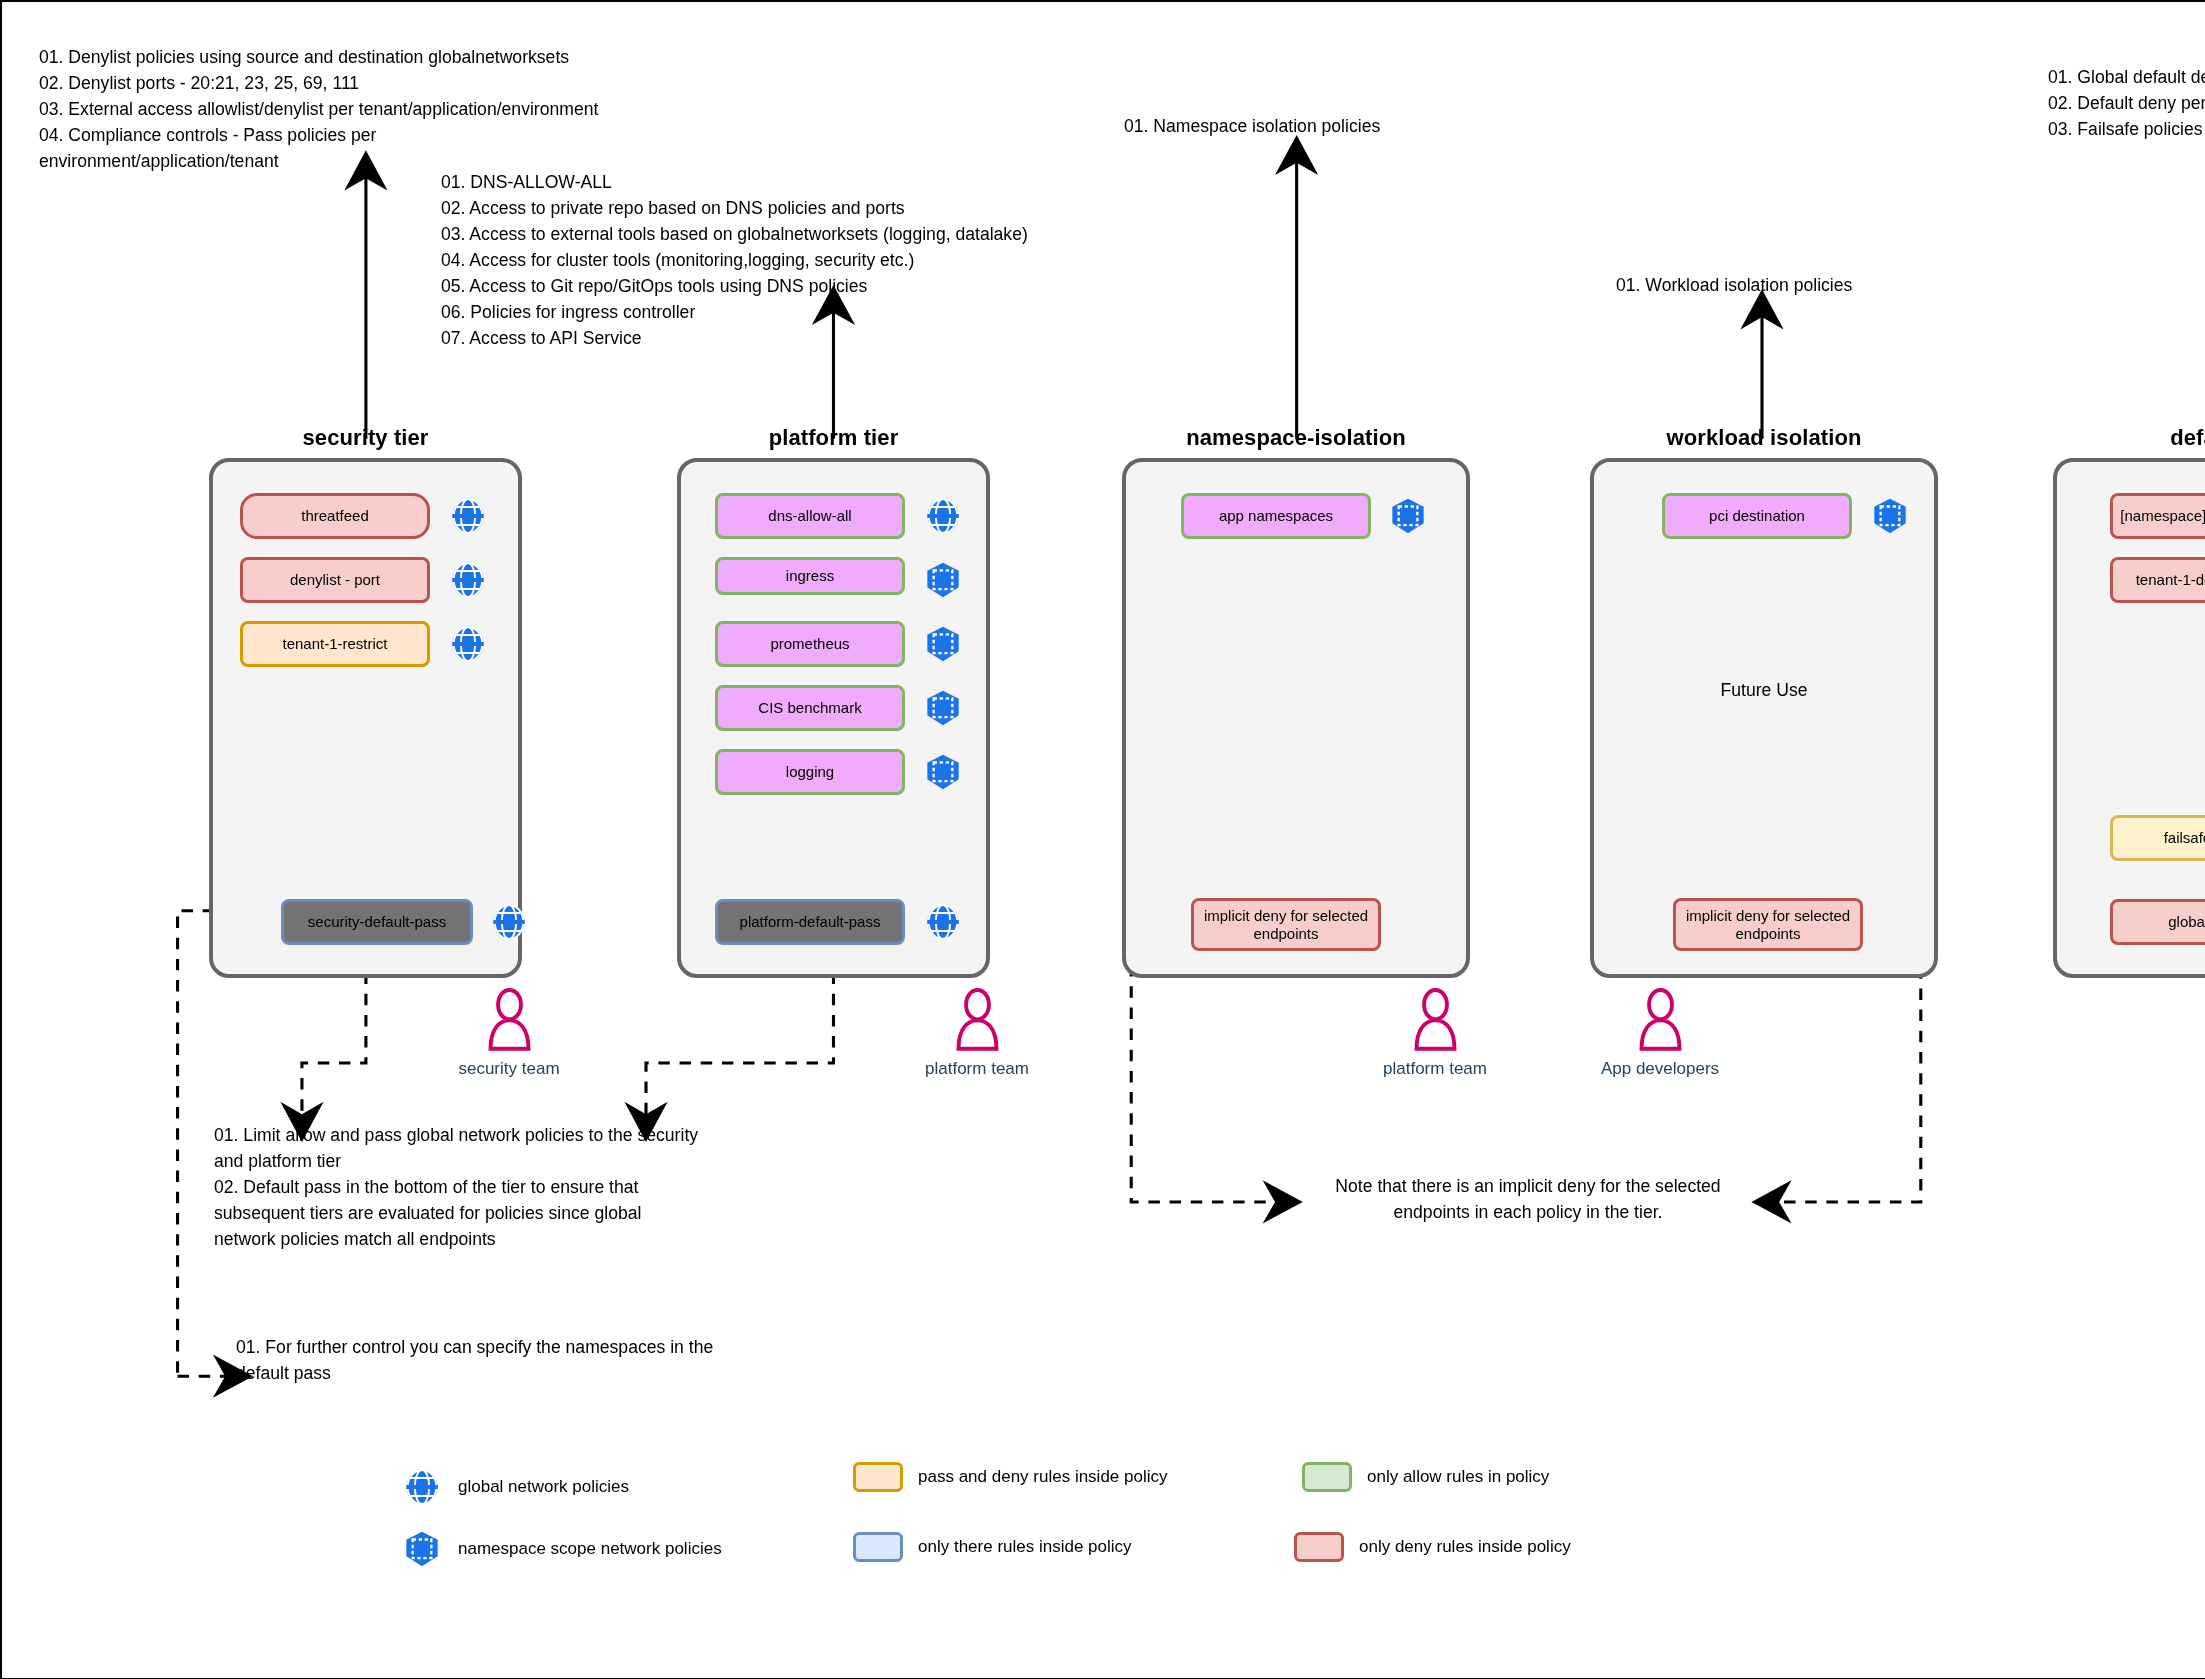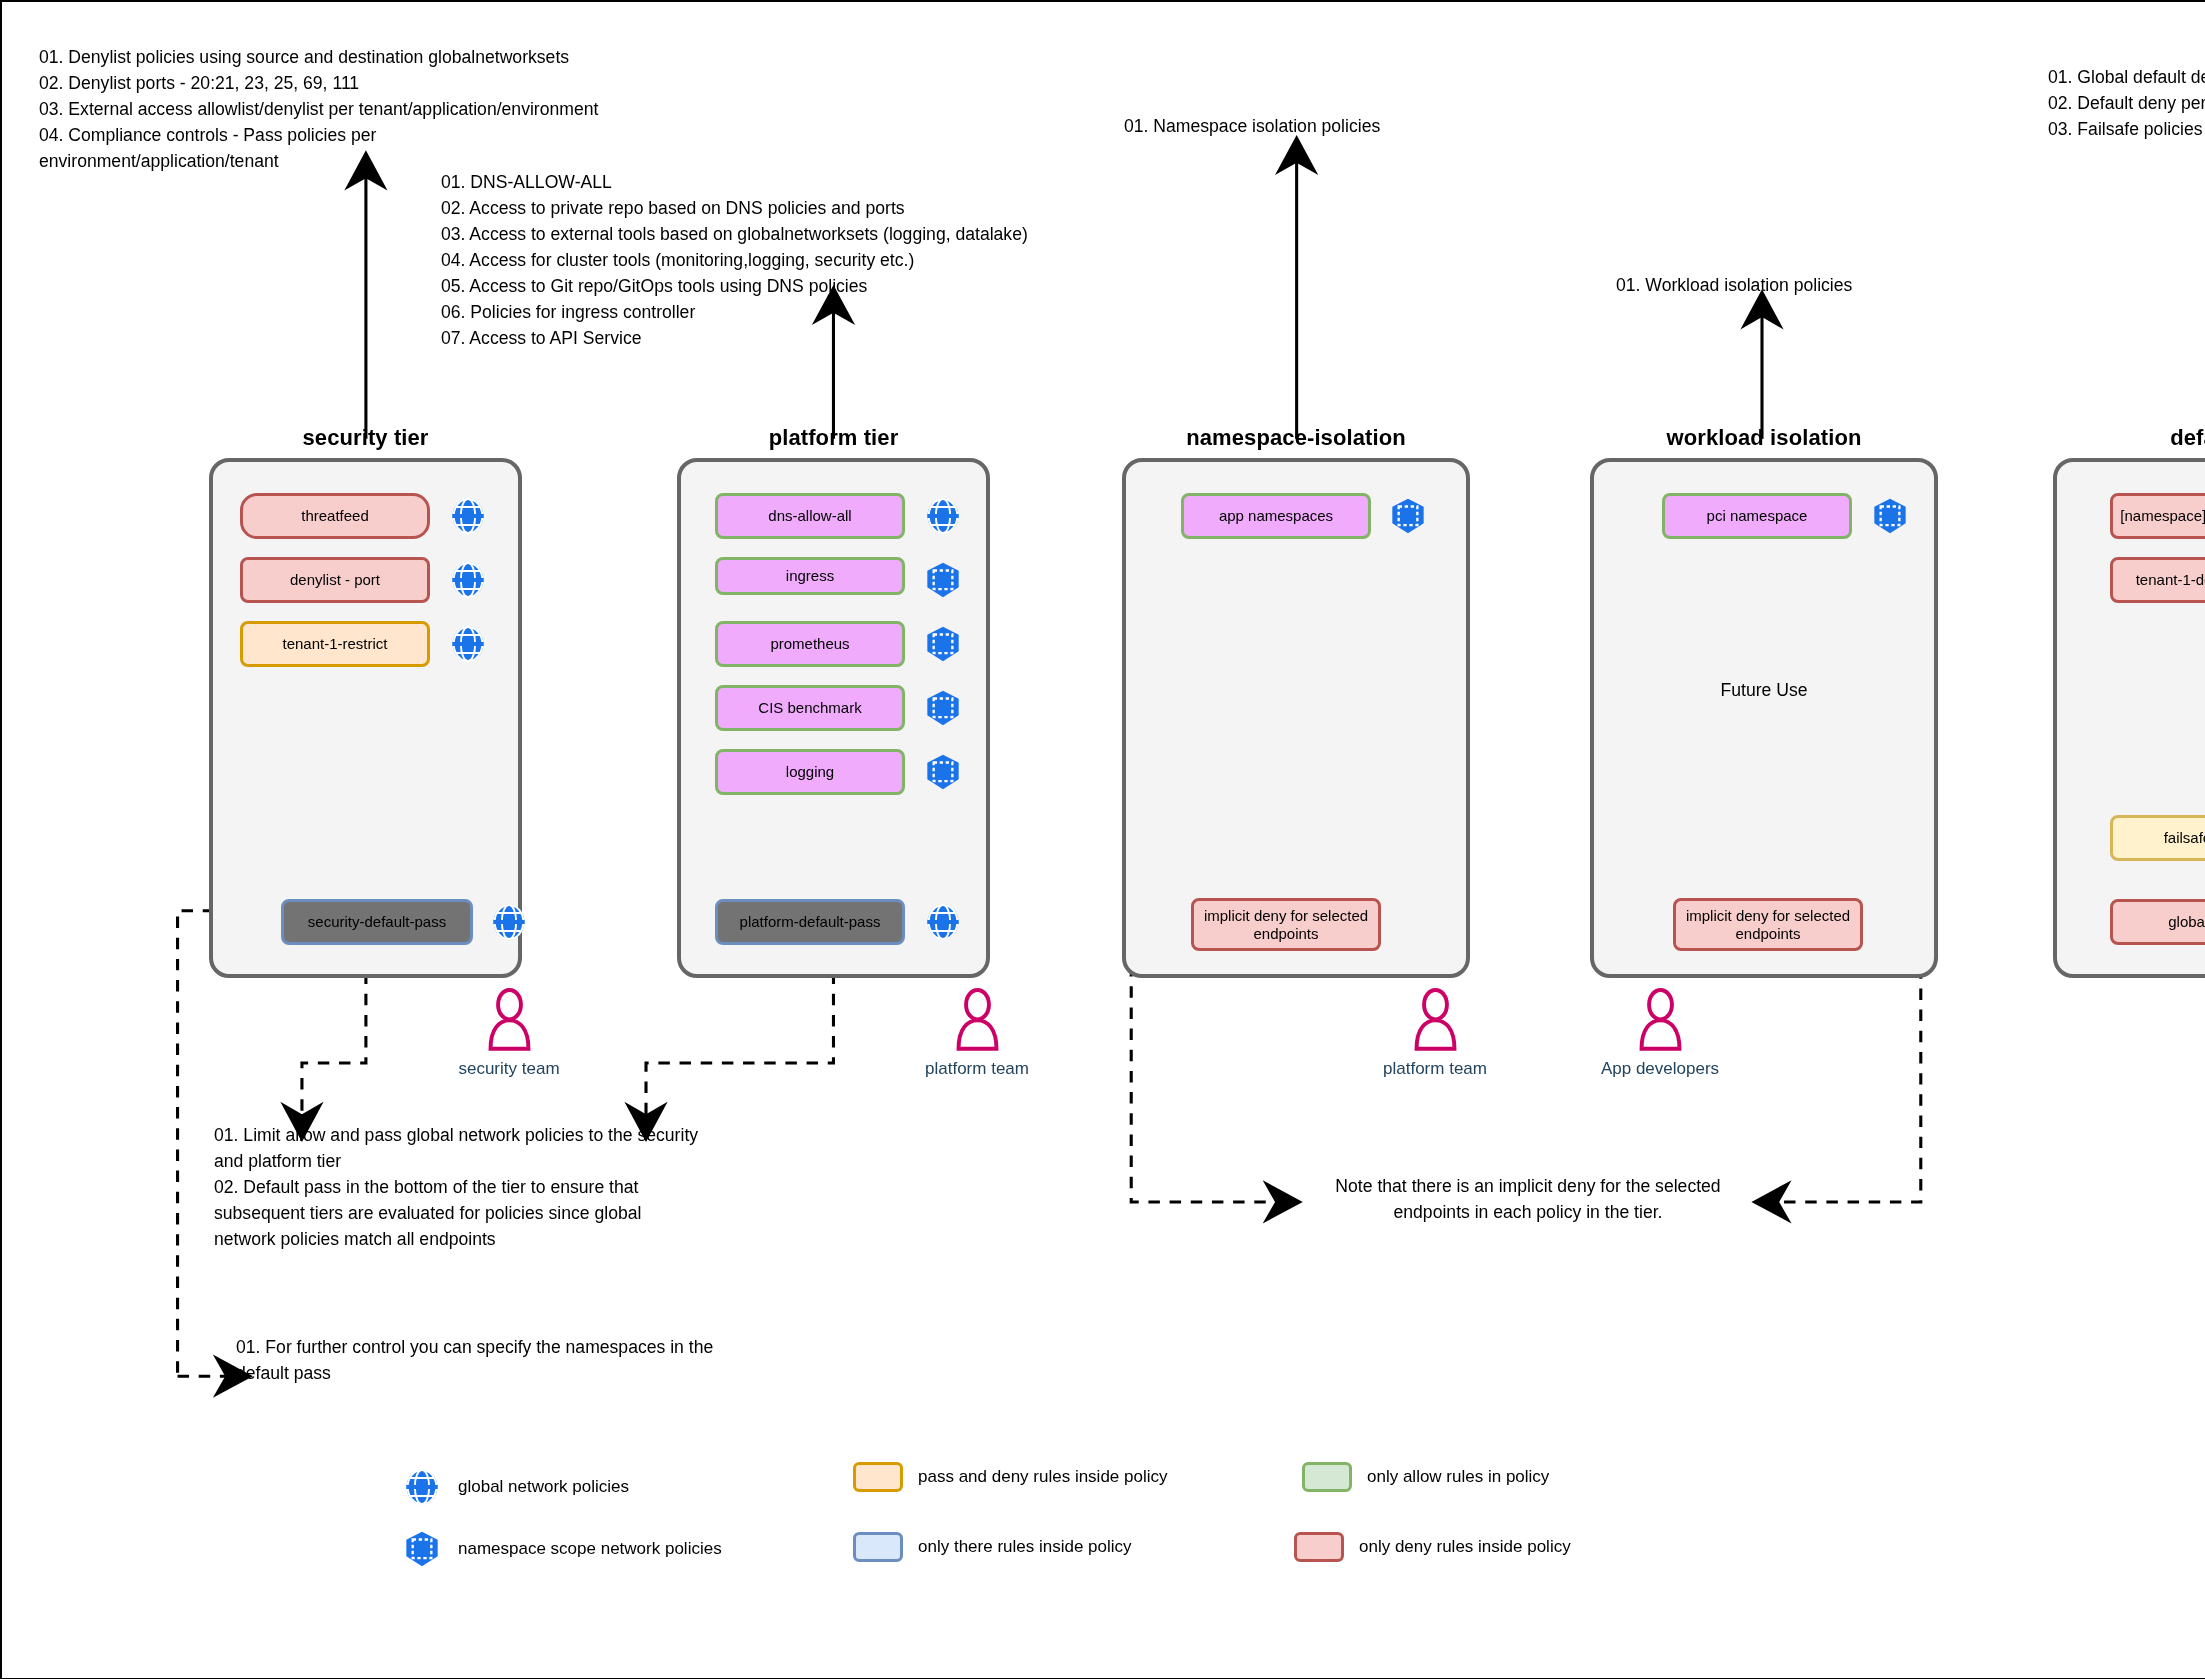--- a/index.html
+++ b/index.html
@@ -342,21 +342,21 @@
       <path d="M3.4 37 C3.4 24.5 9 19.6 15 19.6 C21 19.6 26.6 24.5 26.6 37 Z" fill="none" stroke="#cc0066" stroke-width="2.4"></path>
     </svg>
     <div class="person-label">platform team</div>
   </div>
 
   <div class="tier" style="left:1588px;top:423px;width:348px;height:551px;">
     <div class="tier-title">workload isolation</div>
     <div class="tier-card" style="width:348px;height:520px;">
 
       <div class="pill allow" style="left:68px;top:31px;width:190px;height:46px;">
-        <span>pci namespace</span>
+        <span>pci destination</span>
       </div>
       <span class="icon" style="left:276px;top:34px;">
         <svg width="40" height="40" viewBox="0 0 24 24">
           <path d="M12 1.6 L21.4 6.4 L21.4 16.4 L12 22.4 L2.6 16.4 L2.6 6.4 Z" fill="#1a73e8"></path>
           <rect x="6.4" y="6.3" width="11.2" height="11.2" fill="none" stroke="#fff" stroke-width="1.4" stroke-dasharray="2 1.6"></rect>
         </svg>
       </span>
 
       <div class="future-use" style="top:218px;">Future Use</div>
 

